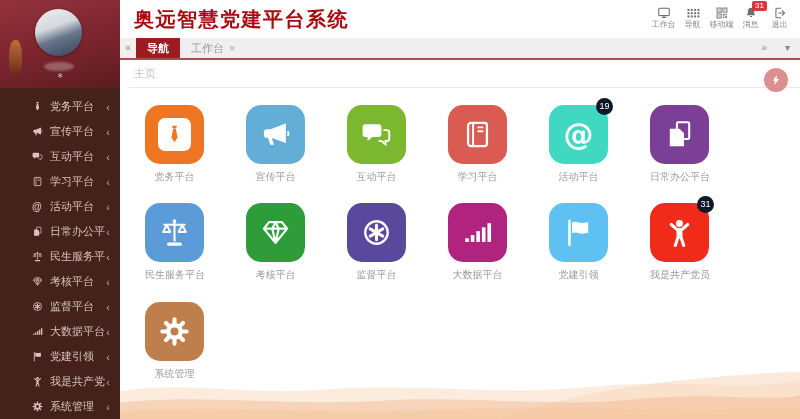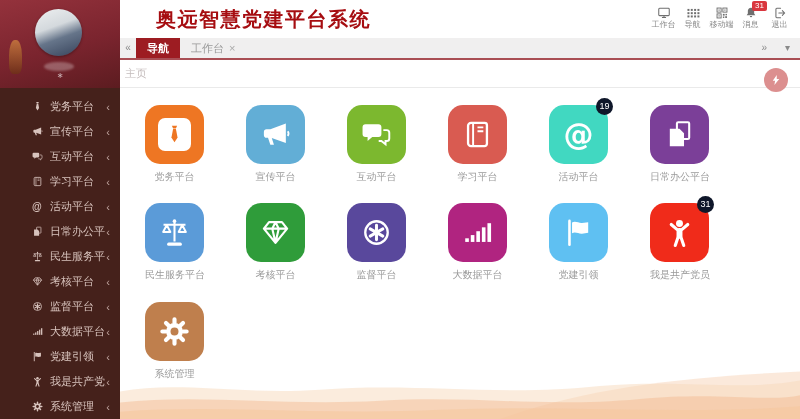--- a/index.html
+++ b/index.html
@@ -23,21 +23,21 @@
     color: #d8c3bd; font-size: 11px; cursor: pointer; }
   .si-icon { width: 13px; height: 12px; margin-right: 5px; display: inline-flex; align-items: center; color: #d8c3bd; }
   .si-icon svg { width: 11px; height: 11px; }
   .si-at { font-size: 10px; font-weight: bold; line-height: 11px; }
   .si-label { flex: 1; white-space: nowrap; overflow: hidden; }
   .si-chevron { color: #bfa49e; font-size: 11px; }
 
   
   .main { position: absolute; left: 120px; top: 0; right: 0; height: 419px; background: #fff; }
   .top-header { height: 38px; background: #fff; position: relative; }
-  .page-title { position: absolute; left: 36px; top: 6px; font-size: 20px; font-weight: bold;
+  .page-title { position: absolute; left: 14px; top: 6px; font-size: 20px; font-weight: bold;
     color: #a60d11; letter-spacing: 1.5px; white-space: nowrap; }
   .header-actions { position: absolute; right: 6px; top: 3px; display: flex; }
   .h-act { width: 29px; text-align: center; position: relative; cursor: pointer; }
   .h-ico { display: block; height: 16px; }
   .h-ico svg { width: 14px; height: 14px; margin-top: 3px; color: #6f6f6f; }
   .h-act .lbl { display: block; font-size: 8.5px; color: #8a8a8a; white-space: nowrap; transform: scale(.95); }
   .h-badge { position: absolute; top: -2px; right: -2px; background: #d9363e; color: #fff;
     font-size: 8px; line-height: 10px; padding: 0 3px; border-radius: 2px; }
 
   .tabbar { height: 22px; background: #f0efef; border-bottom: 2px solid #a94e54; position: relative;
@@ -45,21 +45,21 @@
   .tab-collapse { width: 16px; text-align: center; font-size: 10px; color: #8a8a8a; line-height: 20px; cursor: pointer; }
   .tab { padding: 0 11px; font-size: 11px; line-height: 20px; color: #999; cursor: pointer;
     display: flex; gap: 5px; white-space: nowrap; }
   .tab.active { background: #9d1c22; color: #fff; font-weight: bold; }
   .tab .close { font-size: 11px; color: #aaa; }
   .tab-right { position: absolute; right: 10px; top: 0; line-height: 20px; font-size: 10px;
     color: #8a8a8a; display: flex; gap: 18px; }
   .tab-right span { cursor: pointer; }
 
   .breadcrumb { height: 28px; background: #fff; border-bottom: 1px solid #eaeaea;
-    line-height: 27px; padding-left: 5px; font-size: 11px; color: #c4bcbc; }
+    line-height: 27px; padding-left: 5px; font-size: 11px; color: #c4bcbc; margin-left: 9px; }
 
   .quick-btn { position: absolute; right: 12px; top: 68px; width: 24px; height: 24px; border-radius: 50%;
     background: #dc8f8f; display: flex; align-items: center; justify-content: center; cursor: pointer; z-index: 6; }
   .quick-btn svg { width: 12px; height: 12px; color: #fff; }
 
   
   .content { position: absolute; left: 0; top: 88px; right: 0; bottom: 0; background: #fff; overflow: hidden; }
   .tile-wrap { position: absolute; width: 59px; cursor: pointer; }
   .tile { width: 59px; height: 59px; border-radius: 15px; position: relative;
     display: flex; align-items: center; justify-content: center; }

